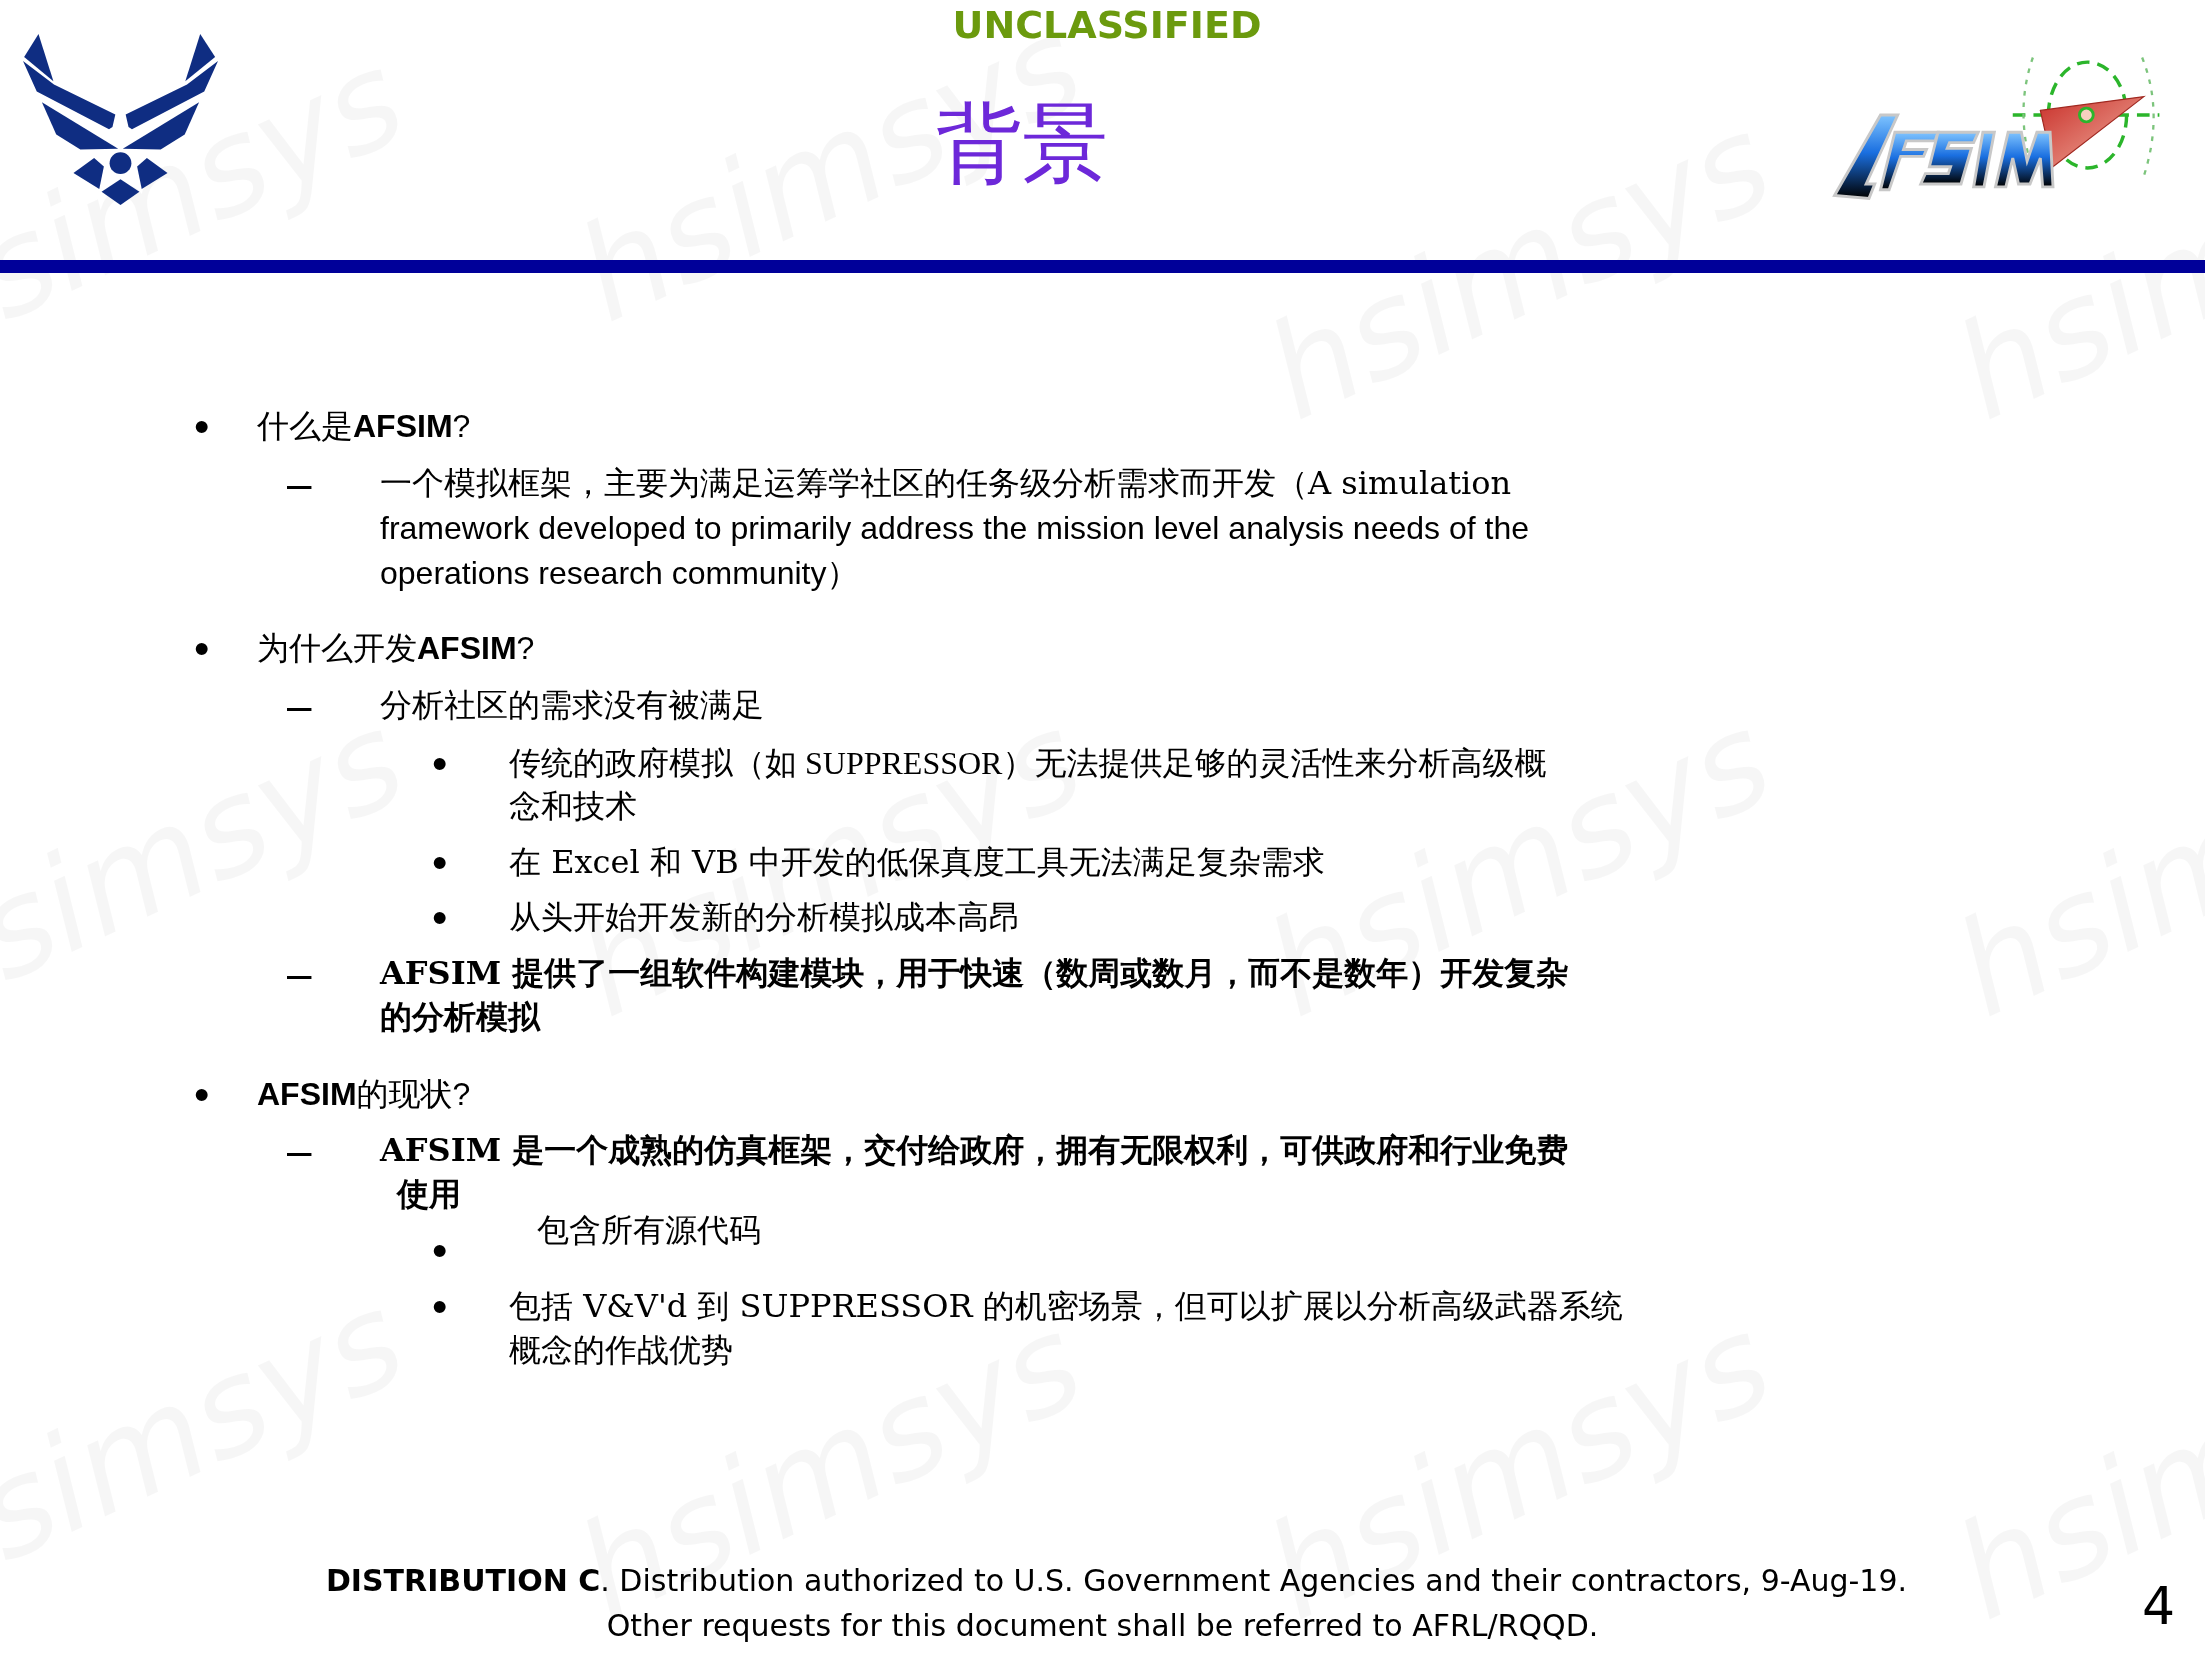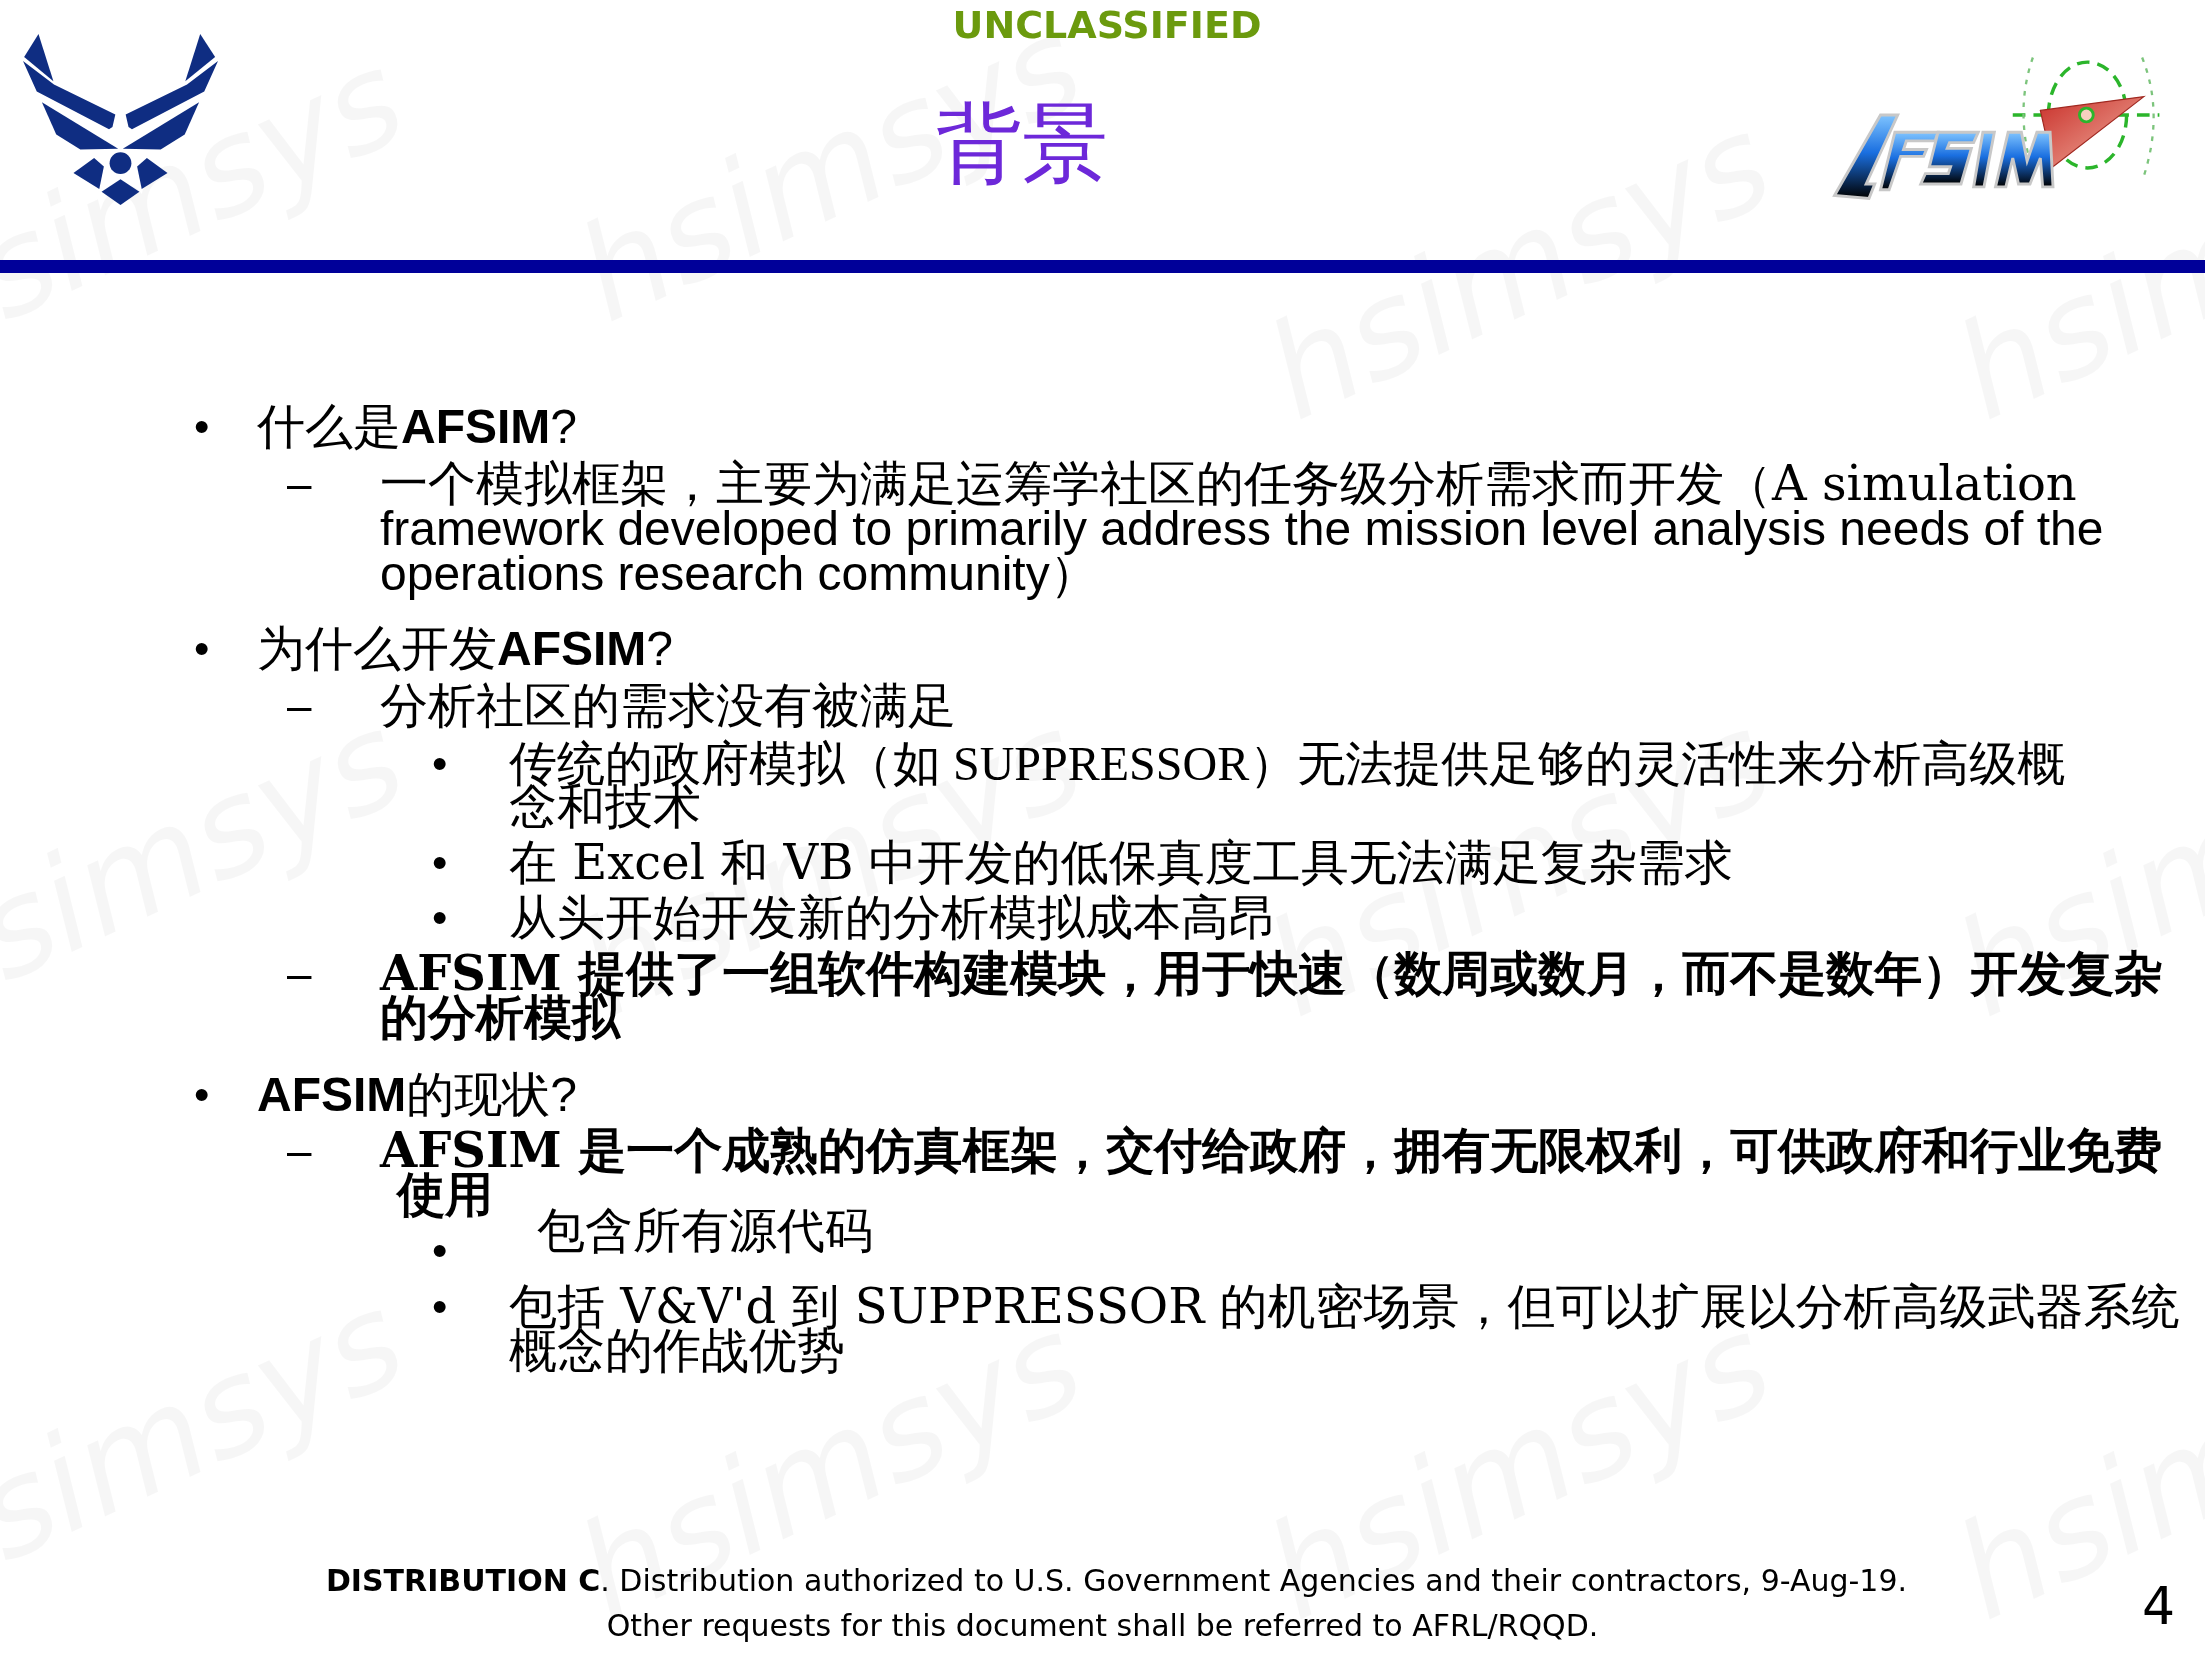--- a/index.html
+++ b/index.html
@@ -21,21 +21,21 @@
     line-height: 103px;
   }
   .af-logo { left: 23px; top: 34px; width: 195px; height: 178px; }
   .afsim-logo { left: 1823px; top: 46px; width: 345px; height: 161px; }
   .rule { left: 0; top: 260px; width: 2205px; height: 13.2px; background: #000099; }
   .watermark {
     font-family: "DejaVu Sans", sans-serif; font-style: italic;
     font-size: 132px; color: rgba(0,0,0,0.035); transform: rotate(-25deg);
     white-space: nowrap; pointer-events: none;
   }
-  .line { position: absolute; font-size: 48px; line-height: 45px; white-space: nowrap; }
+  .line { position: absolute; font-size: 32px; line-height: 45px; white-space: nowrap; }
   .marker { position: absolute; font-size: 44px; line-height: 45px; }
   .cn { font-family: "DejaVu Serif", serif; }
   .b { font-weight: bold; }
   .footer {
     position: absolute; left: 0; width: 2205px; text-align: center;
     font-family: "DejaVu Sans", sans-serif; font-size: 30px; color: #000;
     white-space: nowrap;
   }
   .page-num {
     position: absolute; left: 2142px; top: 1576px;

